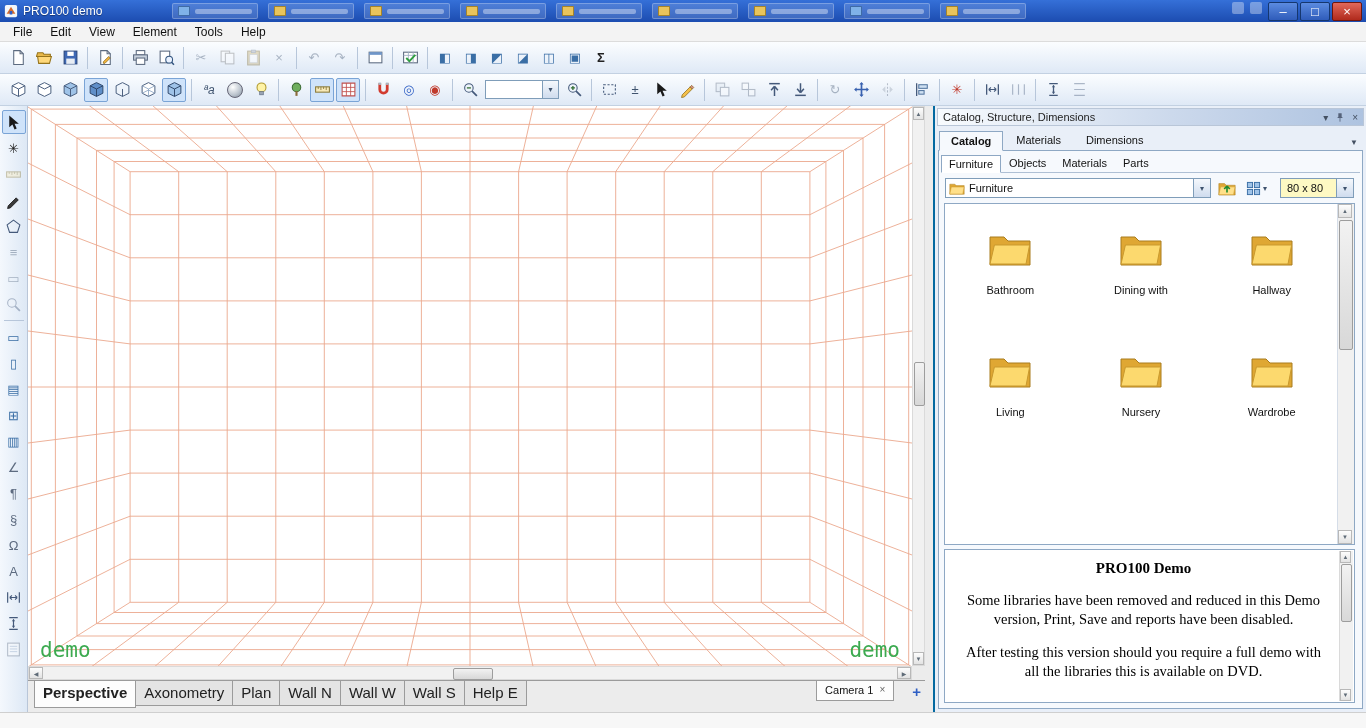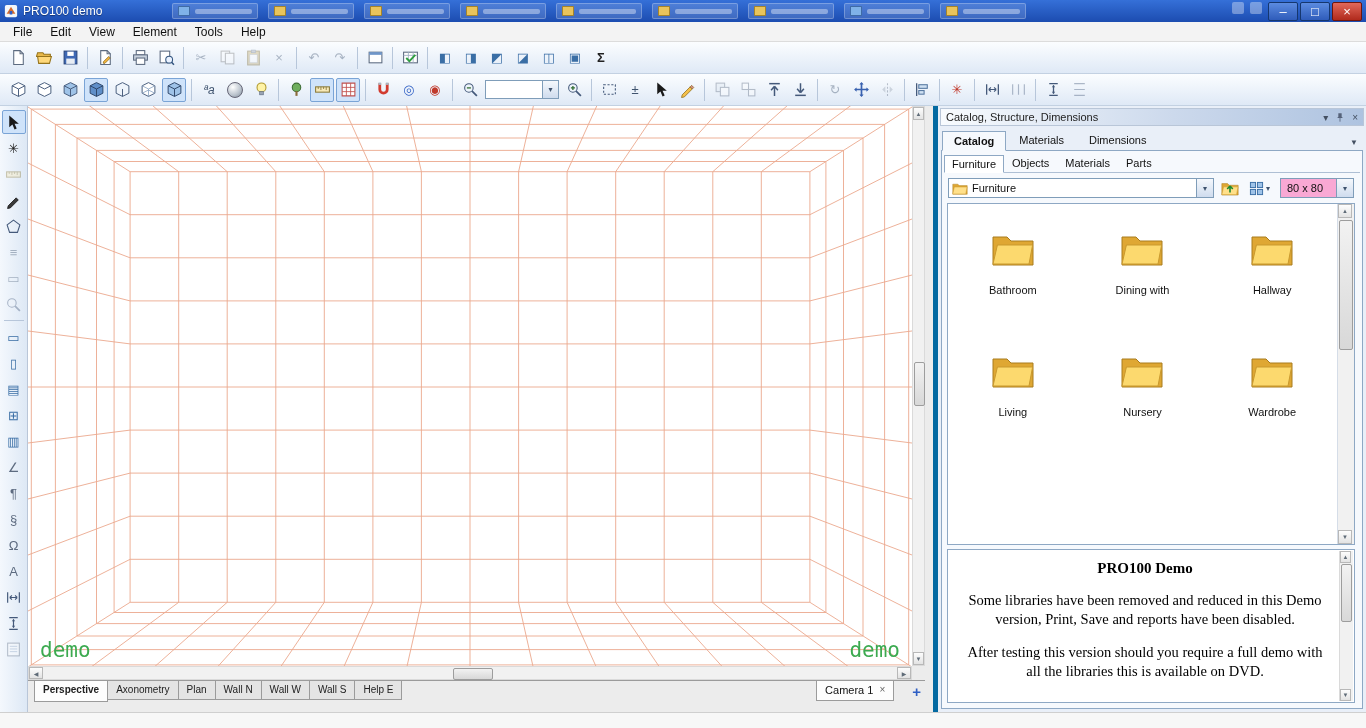--- a/index.html
+++ b/index.html
@@ -44,42 +44,42 @@
   
   .sb{background:#f1f1f1;border:1px solid #dadada;box-sizing:border-box;display:flex;}
   .sb-btn{background:linear-gradient(#fdfdfd,#e3e3e3);border:1px solid #b8b8b8;color:#5f6b77;display:flex;align-items:center;justify-content:center;font-size:6px;flex:none;box-sizing:border-box;}
   .sb-thumb{background:linear-gradient(#f2f2f2,#d8d8d8);border:1px solid #9d9d9d;border-radius:2px;position:absolute;}
   #vscroll{left:912px;top:106px;width:13px;height:560px;flex-direction:column;justify-content:space-between;position:absolute;}
   #hscroll{left:28px;top:666px;width:884px;height:14px;justify-content:space-between;position:absolute;}
   #sb-corner{left:912px;top:666px;width:13px;height:14px;background:#ececec;position:absolute;}
   .vs-b{width:11px;height:13px;} .hs-b{width:14px;height:12px;}
   
   #tabbar{left:28px;top:680px;width:897px;height:24px;display:flex;align-items:flex-start;border-top:1px solid #9b9b9b;background:#ececec;padding-left:6px;box-sizing:border-box;position:absolute;}
-  .vtab{font-size:10px;padding:3px 8px 4px;background:#e4e4e4;border:1px solid #9b9b9b;border-top:none;margin-right:-1px;color:#222;}
+  .vtab{font-size:15px;padding:3px 8px 4px;background:#e4e4e4;border:1px solid #9b9b9b;border-top:none;margin-right:-1px;color:#222;}
   .vtab.active{background:#fdfdfd;font-weight:bold;padding-bottom:6px;}
   .cam-tab{margin-left:auto;display:flex;align-items:center;gap:6px;font-size:11px;background:#fdfdfd;border:1px solid #9b9b9b;border-top:none;padding:3px 8px 4px;}
   .cam-close{font-size:10px;color:#666;line-height:1;}
   .plus-btn{margin:3px 4px 0 18px;color:#2f5fc4;font-weight:bold;font-size:15px;line-height:1;}
   
-  #rightpanel{left:933px;top:106px;width:433px;height:606px;background:#e9eff8;border-left:5px solid #0369a1;box-sizing:border-box;position:absolute;}
+  #rightpanel{left:933px;top:106px;width:433px;height:606px;background:#e9eff8;border-left:2px solid #0369a1;box-sizing:border-box;position:absolute;}
   #panel-header{position:absolute;left:2px;top:2px;right:2px;height:18px;background:linear-gradient(90deg,#f8fbfe 0%,#ccd9ec 55%,#aec3e0 100%);display:flex;align-items:center;font-size:11px;color:#222;padding:0 5px;box-sizing:border-box;border:1px solid #b9c6d8;}
   .ph-icons{margin-left:auto;display:flex;align-items:center;gap:7px;color:#445062;font-size:10px;}
   #panel-tabs{position:absolute;left:4px;top:23px;right:4px;height:21px;display:flex;align-items:flex-end;font-size:11px;}
   .ptab{padding:3px 11px;border:1px solid transparent;margin-right:1px;}
   .ptab.active{background:#f6f9fd;border:1px solid #8ea8c4;border-bottom-color:#f6f9fd;font-weight:bold;position:relative;z-index:3;margin-bottom:-1px;}
   .ptab-dd{margin-left:auto;font-size:8px;color:#445062;padding:3px 4px;}
   #panel-body{position:absolute;left:3px;right:3px;top:44px;bottom:3px;border:1px solid #8ea8c4;background:#f6f9fd;}
   #subtabs{position:absolute;left:2px;top:2px;right:2px;height:19px;display:flex;align-items:flex-end;font-size:11px;border-bottom:1px solid #aebfd4;}
   .stab{padding:2px 7px;border:1px solid transparent;}
   .stab.active{background:#fff;border:1px solid #8ea8c4;border-bottom-color:#fff;margin-bottom:-1px;position:relative;z-index:2;}
   #catalog-controls{position:absolute;left:3px;top:24px;right:3px;height:26px;display:flex;align-items:center;padding:0 3px;gap:4px;box-sizing:border-box;}
   .combo{width:266px;height:20px;background:#fff;border:1px solid #7f9db9;display:flex;align-items:center;padding-left:3px;font-size:11px;box-sizing:border-box;gap:4px;}
   .combo .dd{margin-left:auto;width:17px;height:18px;background:linear-gradient(#f5f8fc,#cfdcee);border-left:1px solid #7f9db9;display:flex;align-items:center;justify-content:center;font-size:8px;color:#3f536e;box-sizing:border-box;}
   .mini-btn{height:20px;display:flex;align-items:center;justify-content:center;border:1px solid transparent;border-radius:2px;padding:0 2px;}
-  .size-combo{margin-left:auto;margin-right:2px;width:74px;height:20px;background:#f9a8d4;border:1px solid #7f9db9;display:flex;align-items:center;font-size:11px;padding-left:6px;box-sizing:border-box;}
+  .size-combo{margin-left:auto;margin-right:2px;width:74px;height:20px;background:#fef9c3;border:1px solid #7f9db9;display:flex;align-items:center;font-size:11px;padding-left:6px;box-sizing:border-box;}
   #folder-wrap{position:absolute;left:5px;right:7px;top:52px;height:340px;background:#fff;border:1px solid #8ea8c4;display:flex;}
   #folder-grid{flex:1;overflow:hidden;display:grid;grid-template-columns:repeat(3,1fr);grid-auto-rows:122px;padding-top:10px;}
   .fcell{display:flex;flex-direction:column;align-items:center;padding-top:16px;font-size:11px;color:#111;box-sizing:border-box;}
   .fcell .flabel{margin-top:16px;}
   .cat-sb{width:16px;border-left:1px solid #d5dde8;position:relative;background:#f1f1f1;flex:none;}
   .cat-sb .sb-btn{width:14px;height:14px;}
   #info-box{position:absolute;left:5px;right:7px;top:398px;height:154px;background:#fff;border:1px solid #8ea8c4;font-family:"Liberation Serif",serif;font-size:14.5px;text-align:center;color:#000;box-sizing:border-box;padding:6px 24px 4px 12px;overflow:hidden;}
   #info-box h3{font-size:15px;margin:4px 0 14px;}
   #info-box p{margin:0 0 14px;line-height:1.3;}
   .info-sb{position:absolute;right:1px;top:1px;bottom:1px;width:13px;background:#f1f1f1;border-left:1px solid #dadada;}

